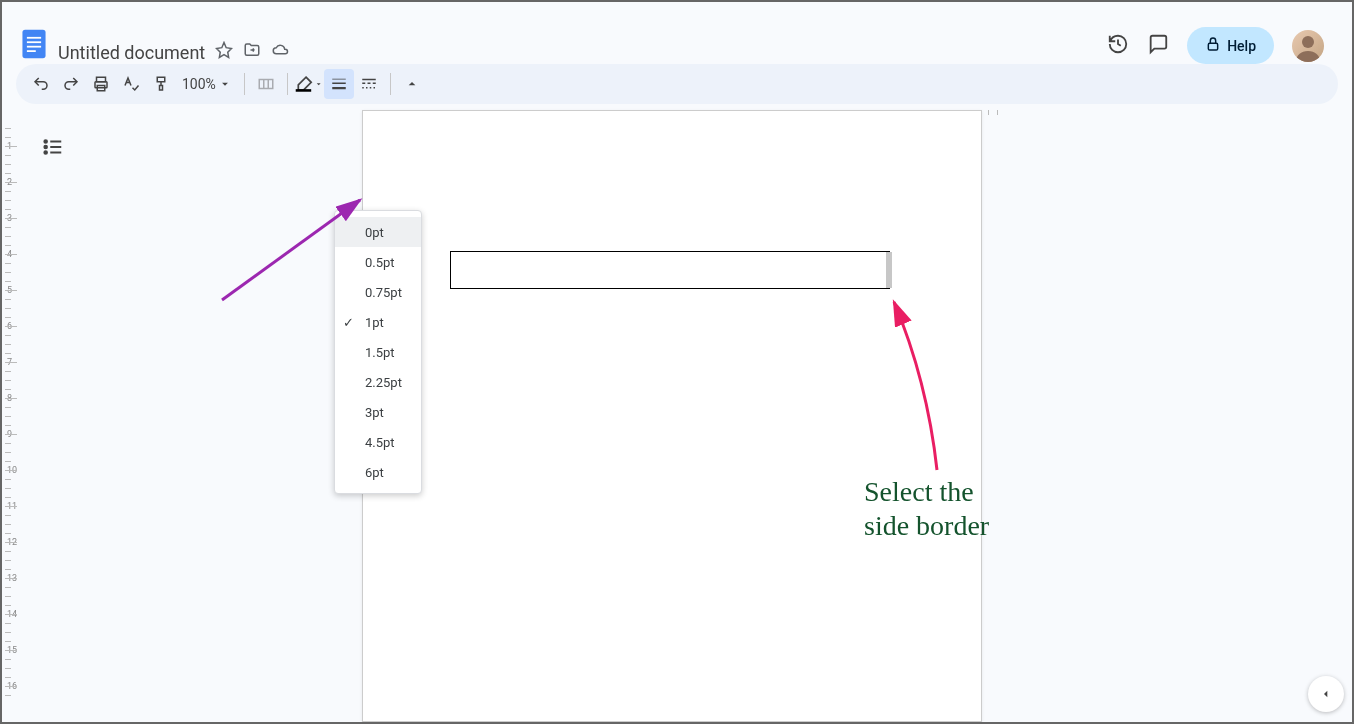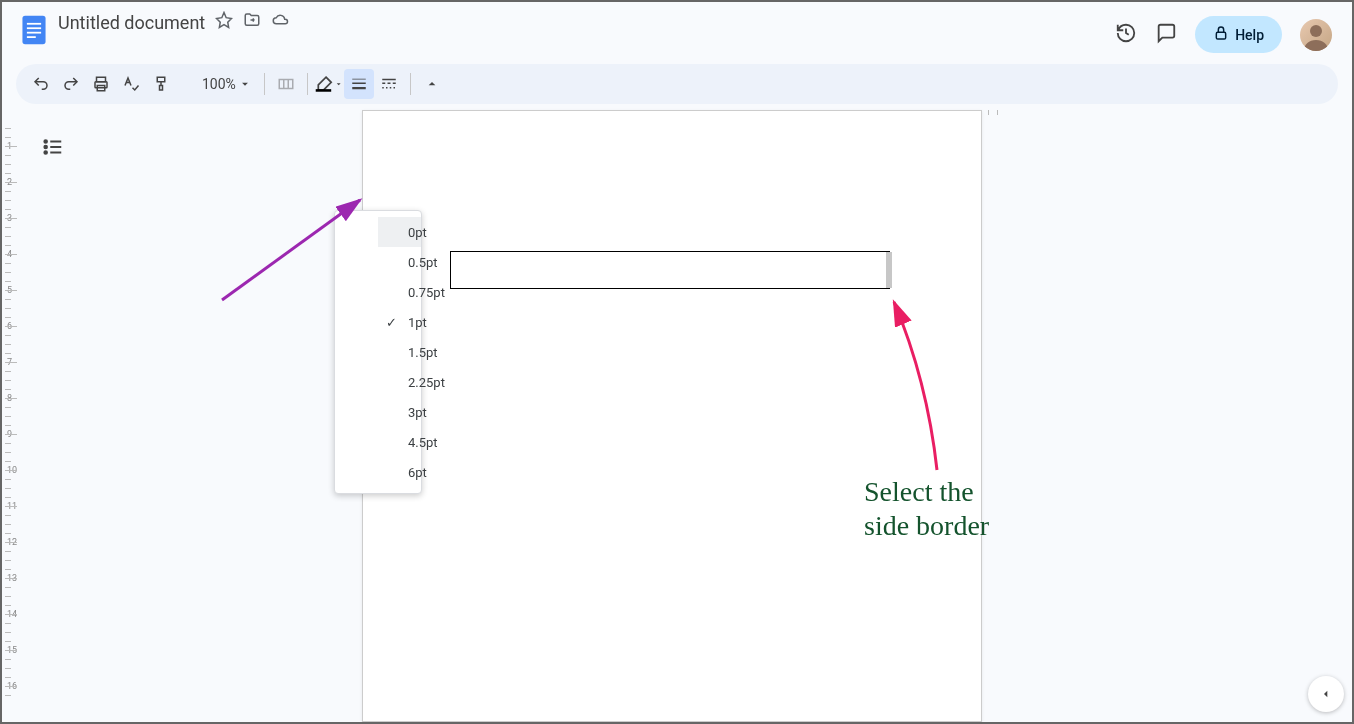--- a/index.html
+++ b/index.html
@@ -1,56 +1,56 @@
 <!DOCTYPE html>
 <html><head>
 <meta charset="utf-8">
 <style>
 * { margin:0; padding:0; box-sizing:border-box; font-family:"Google Sans",Roboto,Arial,sans-serif; }
 body { width:1354px; height:724px; background:#f8fafd; border:2px solid #666; position:relative; overflow:hidden; }
 
 
-.titlebar { display:flex; align-items:flex-start; padding:8px 20px 0 12px; height:62px; }
+.titlebar { display:flex; align-items:flex-end; padding:8px 28px 0 12px; height:62px; }
 .docs-logo { width:40px; height:40px; display:flex; align-items:center; justify-content:center; }
 .docs-logo svg { width:32px; height:32px; }
 .title-area { flex:1; padding-left:4px; }
 .doc-title-row { display:flex; align-items:center; gap:10px; height:24px; }
 .doc-title { font-size:18px; color:#444; }
 .title-icon { color:#5f6368; }
 .menu-row { display:flex; align-items:center; margin-top:2px; }
 .menu-item { font-size:14px; color:#202124; padding:4px 8px; cursor:pointer; }
 .title-right { display:flex; align-items:center; gap:18px; padding-top:6px; }
 .title-right-icon { color:#444; cursor:pointer; }
 .share-btn { display:flex; align-items:center; gap:6px; background:#c2e7ff; color:#001d35; font-size:14px; font-weight:500; padding:9px 18px; border-radius:40px; cursor:pointer; }
 .avatar { width:32px; height:32px; border-radius:50%; background:linear-gradient(135deg,#e8c9b0,#c4a584); display:flex; align-items:center; justify-content:center; overflow:hidden; }
 
 
 .toolbar { display:flex; align-items:center; background:#edf2fa; margin:0 14px; padding:4px 10px; border-radius:24px; height:40px; }
 .tool-btn { width:30px; height:30px; display:flex; align-items:center; justify-content:center; color:#444; cursor:pointer; border-radius:4px; }
 .tool-btn.active { background:#d3e3fd; }
-.zoom { font-size:14px; color:#444; padding:0 6px; display:flex; align-items:center; gap:2px;margin-left:20px; }
+.zoom { font-size:14px; color:#444; padding:0 6px; display:flex; align-items:center; gap:2px; }
 .sep { width:1px; height:22px; background:#c7c7c7; margin:0 6px; }
 .mode-btn { display:flex; align-items:center; gap:6px; font-size:14px; color:#444; padding:6px 14px; margin-left:auto; }
 
 
 .editor-zone { position:relative; margin-top:6px; height:612px; }
 .outline-btn { position:absolute; left:40px; top:26px; color:#444; cursor:pointer; }
 .ruler-v { position:absolute; left:3px; top:0; bottom:0; width:16px; background:#f8fafd; }
 .ruler-v .tick { position:absolute; left:0; width:16px; border-top:1px solid #bbb; height:1px; }
 .ruler-v .lbl { position:absolute; left:2px; font-size:9px; color:#888; transform:translateY(-50%); }
 .ruler-h { position:absolute; left:20px; right:14px; top:0; height:14px; background:#f8fafd; }
 .ruler-h .tick { position:absolute; top:0; height:14px; border-left:1px solid #bbb; }
 .ruler-h .lbl { position:absolute; top:-1px; font-size:9px; color:#888; transform:translateX(-50%); }
 .page { position:absolute; left:360px; top:0; width:620px; height:612px; background:#fff; border:1px solid #ccc; box-shadow:0 1px 3px rgba(0,0,0,.08); }
 .table-box { position:absolute; left:87px; top:140px; width:440px; height:38px; border:1px solid #000; }
 .sel-handle { position:absolute; right:-3px; top:0; bottom:0; width:6px; background:#c7c7c7; }
 
 
 .dropdown { position:absolute; left:332px; top:100px; width:88px; background:#fff; border:1px solid #dadce0; border-radius:4px; box-shadow:0 2px 6px rgba(0,0,0,.2); padding:6px 0; z-index:50; }
-.dd-item { display:flex; align-items:center; height:30px; font-size:13px; color:#3c4043; cursor:pointer; padding:0 12px 0 30px; position:relative;margin-left:43px; }
+.dd-item { display:flex; align-items:center; height:30px; font-size:13px; color:#3c4043; cursor:pointer; padding:0 12px 0 30px; position:relative; }
 .dd-item.highlight { background:#eef0f2; }
 .dd-item .check { position:absolute; left:8px; color:#3c4043; }
 
 
 .annotation { position:absolute; font-family:"Comic Sans MS","Segoe Script",cursive; font-size:28px; line-height:1.2; }
 .ann1 { color:#9c27b0; left:116px; top:190px; }
 .ann2 { color:#14532d; left:862px; top:365px; }
 .arrow { position:absolute; pointer-events:none; z-index:60; }
 
 .explore { position:absolute; right:8px; bottom:10px; width:36px; height:36px; border-radius:50%; background:#fff; box-shadow:0 1px 4px rgba(0,0,0,.25); display:flex; align-items:center; justify-content:center; color:#444; }

